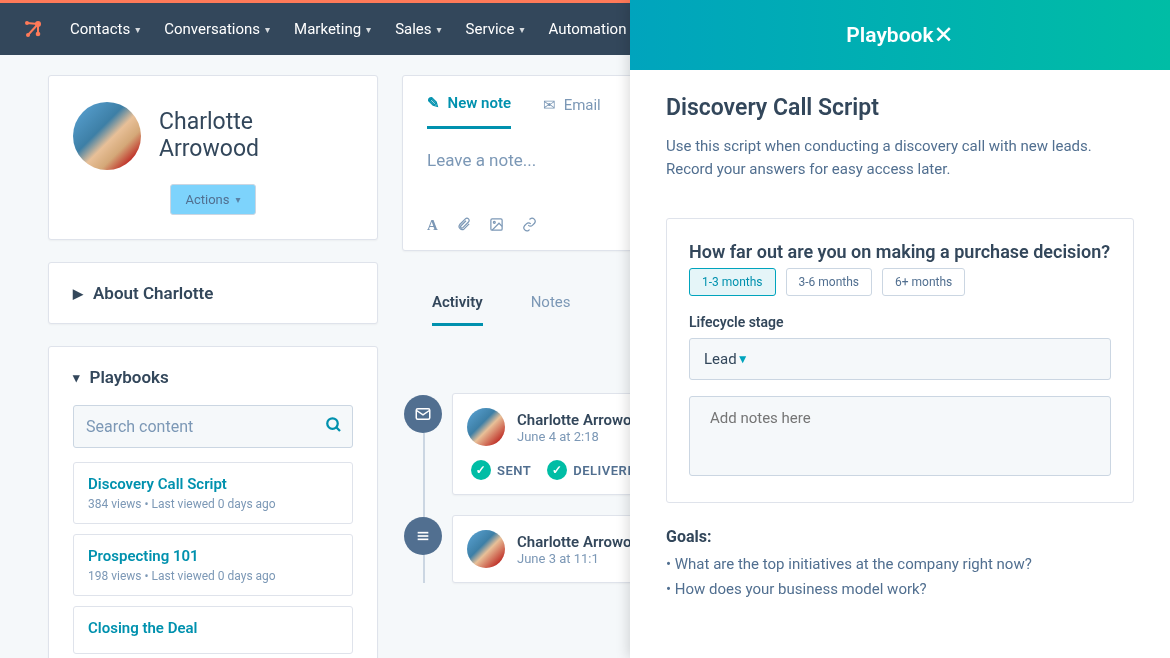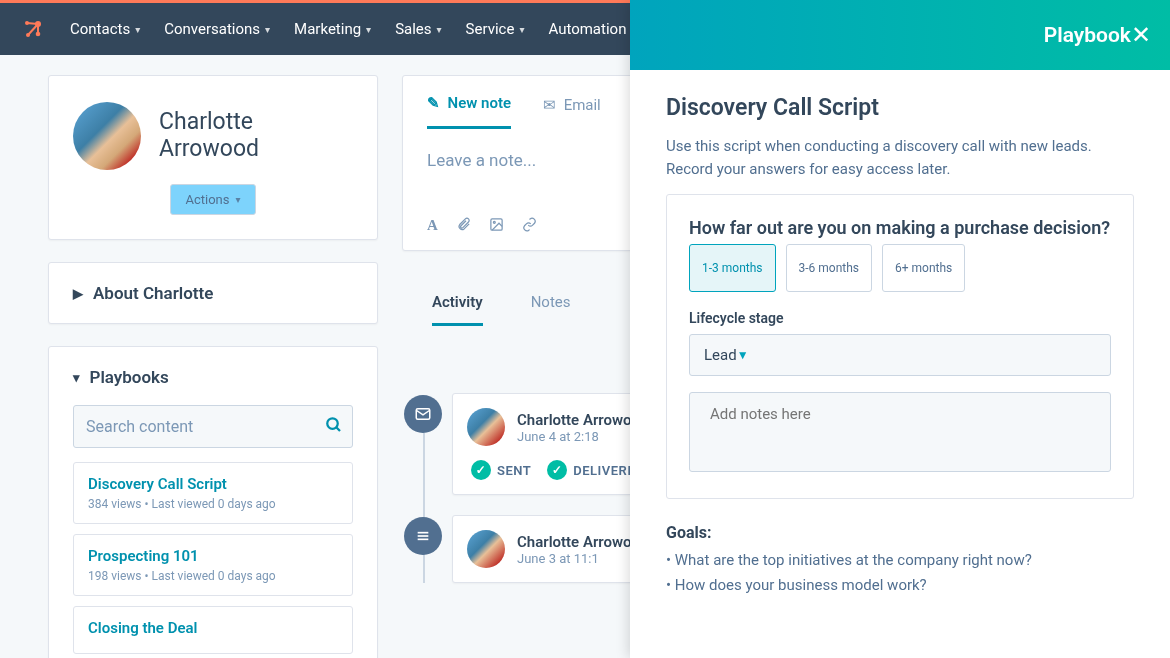--- a/index.html
+++ b/index.html
@@ -70,30 +70,30 @@
     .tl-head { display: flex; align-items: center; gap: 12px; }
     .tl-avatar { width: 38px; height: 38px; border-radius: 50%; background: linear-gradient(135deg, #5da6d8 0%, #3d7fa6 40%, #e8c098 55%, #c0342b 85%); flex-shrink: 0; }
     .tl-name { font-size: 15px; color: #33475b; font-weight: 600; }
     .tl-time { font-size: 13px; color: #7c98b6; }
     .tl-badges { display: flex; gap: 16px; margin-top: 14px; margin-left: 4px; }
     .tl-badge { display: flex; align-items: center; gap: 6px; font-size: 13px; color: #516f90; font-weight: 600; letter-spacing: 0.5px; }
     .tl-check { width: 20px; height: 20px; border-radius: 50%; background: #00bda5; display: inline-flex; align-items: center; justify-content: center; color: #fff; font-size: 12px; }
     
     
     .panel { position: absolute; top: 0; right: 0; width: 540px; height: 658px; background: #fff; box-shadow: -2px 0 12px rgba(0,0,0,0.15); display: flex; flex-direction: column; overflow: hidden; }
-    .panel-head { height: 70px; background: linear-gradient(90deg, #00a4bd 0%, #00bda5 100%); display: flex; align-items: center; justify-content: flex-end; padding: 0 19px; color: #fff; }
+    .panel-head { height: 70px; background: linear-gradient(90deg, #00a4bd 0%, #00bda5 100%); display: flex; align-items: center; justify-content: center; padding: 0 19px; color: #fff; }
     .panel-head h3 { font-size: 21px; font-weight: 600; }
     .panel-close { font-size: 24px; cursor: pointer; font-weight: 300; }
     .panel-body { padding: 24px 36px; overflow-y: auto; flex: 1; }
     .panel-title { font-size: 23px; color: #33475b; font-weight: 600; margin-bottom: 14px; }
-    .panel-desc { font-size: 15px; color: #516f90; line-height: 1.55; margin-bottom: 12px; }
+    .panel-desc { font-size: 15px; color: #516f90; line-height: 1.55; margin-bottom: 36px; }
     .panel-box { border: 1px solid #dfe3eb; border-radius: 3px; padding: 22px 22px; margin-bottom: 24px; }
     .q-title { font-size: 18px; color: #33475b; font-weight: 600; margin-bottom: 6px; }
     .opts { display: flex; gap: 10px; margin-bottom: 18px; }
-    .opt { border: 1px solid #cbd6e2; border-radius: 3px; padding: 16px 12px; font-size: 12px; color: #516f90; cursor: pointer; }
+    .opt { border: 1px solid #cbd6e2; border-radius: 3px; padding: 6px 12px; font-size: 12px; color: #516f90; cursor: pointer; }
     .opt.selected { border-color: #00a4bd; color: #0091ae; background: #e5f5f8; }
     .field-label { font-size: 14px; color: #33475b; font-weight: 600; margin-bottom: 8px; }
     .select { width: 100%; border: 1px solid #cbd6e2; border-radius: 3px; padding: 11px 14px; font-size: 15px; color: #33475b; background: #f5f8fa; display: flex; justify-content: flex-start; align-items: center; cursor: pointer; margin-bottom: 16px; }
     .select-caret { color: #00a4bd; font-size: 12px; }
     .notes-area { width: 100%; min-height: 80px; border: 1px solid #cbd6e2; border-radius: 3px; padding: 12px 20px; font-size: 15px; color: #7c98b6; background: #f5f8fa; resize: none; font-family: inherit; }
     .goals-h { font-size: 16px; font-weight: 700; color: #33475b; margin-bottom: 6px; }
     .goals-p { font-size: 15px; color: #516f90; line-height: 1.55; margin-bottom: 16px; }
     .bullets { color: #516f90; font-size: 15px; line-height: 1.7; list-style: none; }
     .bullets li::before { content: "• "; }
   </style>

